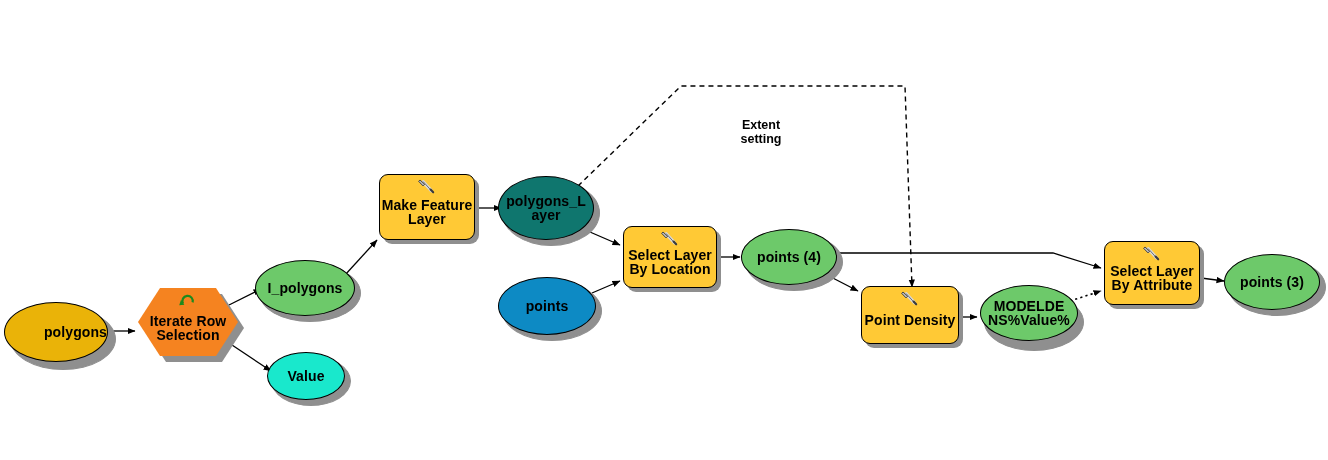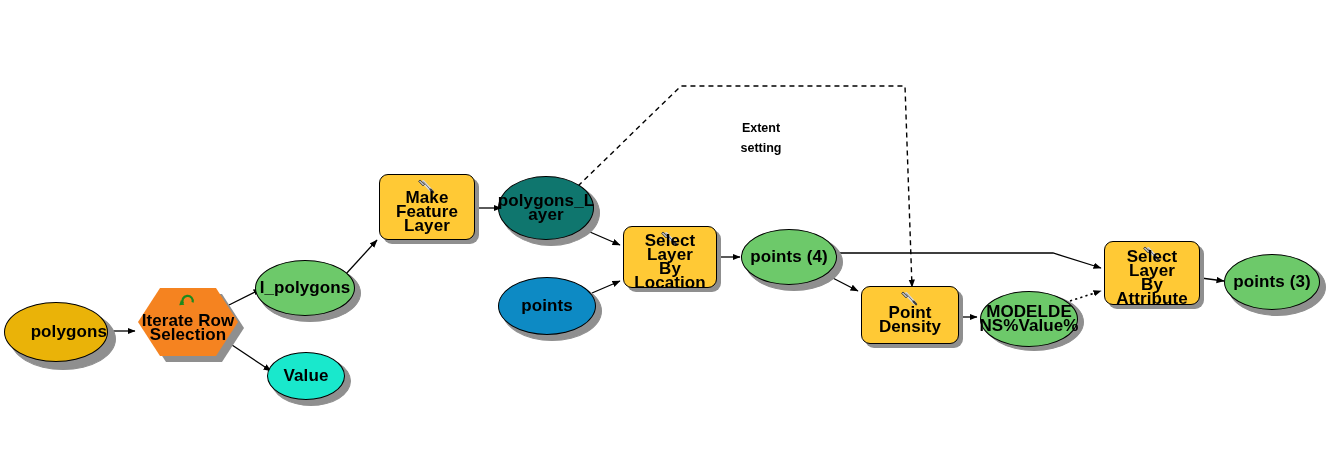--- a/index.html
+++ b/index.html
@@ -25,21 +25,21 @@
   }
   .node {
     position: absolute;
     box-sizing: border-box;
     display: flex;
     align-items: center;
     justify-content: center;
     text-align: center;
     color: #000000;
     font-weight: bold;
-    font-size: 17px;
+    font-size: 14px;
     line-height: 14px;
     letter-spacing: 0.1px;
     z-index: 5;
   }
   .shadow {
     position: absolute;
     background: #8f8f8f;
     z-index: 3;
   }
   
@@ -84,21 +84,21 @@
     transform: translateX(-50%);
     width: 20px;
     height: 18px;
     z-index: 2;
   }
   .annot {
     position: absolute;
     color: #000000;
     font-weight: bold;
     font-size: 12.5px;
-    line-height: 20px;
+    line-height: 14px;
     text-align: center;
     white-space: pre-line;
     z-index: 4;
   }
 </style>
 </head>
 <body>
 
 <div id="canvas">
 
@@ -219,21 +219,21 @@
       <svg viewBox="0 0 20 18" width="20" height="18">
         <path d="M6.3,3.8 L14.5,12.8" stroke="#d8d8d8" stroke-width="3.2" stroke-linecap="round"></path>
         <path d="M6.3,3.8 L14.5,12.8" stroke="#707070" stroke-width="1" stroke-linecap="round"></path>
         <path d="M3.0,2.0 L7.6,6.3 L6.0,7.9 L1.6,3.3 Z" fill="#bdbdbd" stroke="#3b3b3b" stroke-width="0.9"></path>
         <path d="M13.6,11.6 L16.2,14.3" stroke="#3b3b3b" stroke-width="2.1" stroke-linecap="round"></path>
       </svg>
     </span>
     <span class="label">Point Density</span>
   </div>
 
-  <div class="node oval" style="left:980px; top:291px; width:98px; height:56px; background:#6dc96a;">
+  <div class="node oval" style="left:980px; top:285px; width:98px; height:56px; background:#6dc96a;">
     <span class="label">MODELDE
 NS%Value%</span>
   </div>
 
   <div class="node tool" style="left:1104px; top:241px; width:96px; height:64px;">
     <span class="icon">
       <svg viewBox="0 0 20 18" width="20" height="18">
         <path d="M6.3,3.8 L14.5,12.8" stroke="#d8d8d8" stroke-width="3.2" stroke-linecap="round"></path>
         <path d="M6.3,3.8 L14.5,12.8" stroke="#707070" stroke-width="1" stroke-linecap="round"></path>
         <path d="M3.0,2.0 L7.6,6.3 L6.0,7.9 L1.6,3.3 Z" fill="#bdbdbd" stroke="#3b3b3b" stroke-width="0.9"></path>

